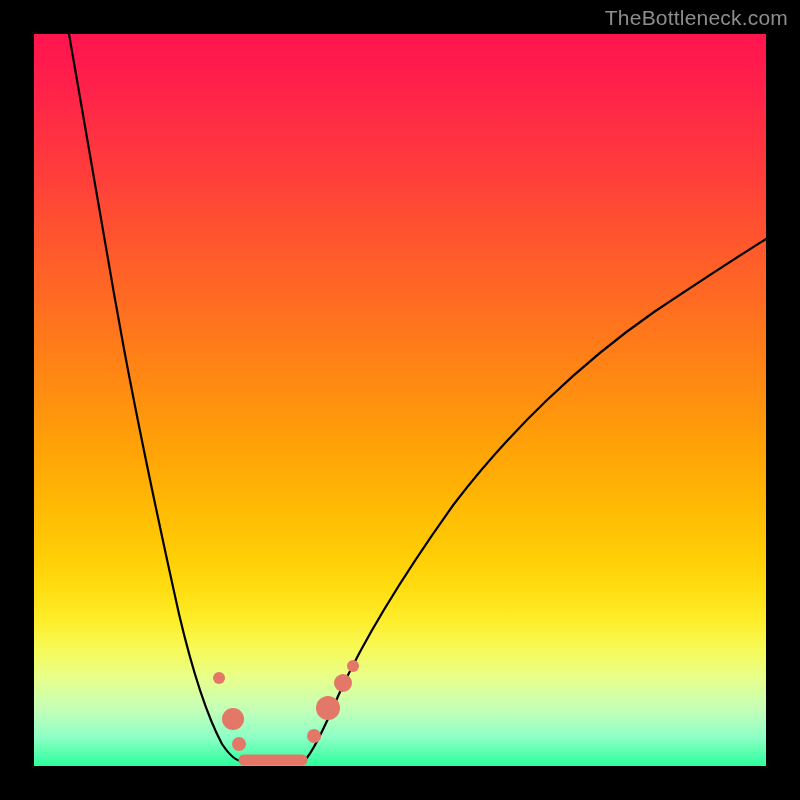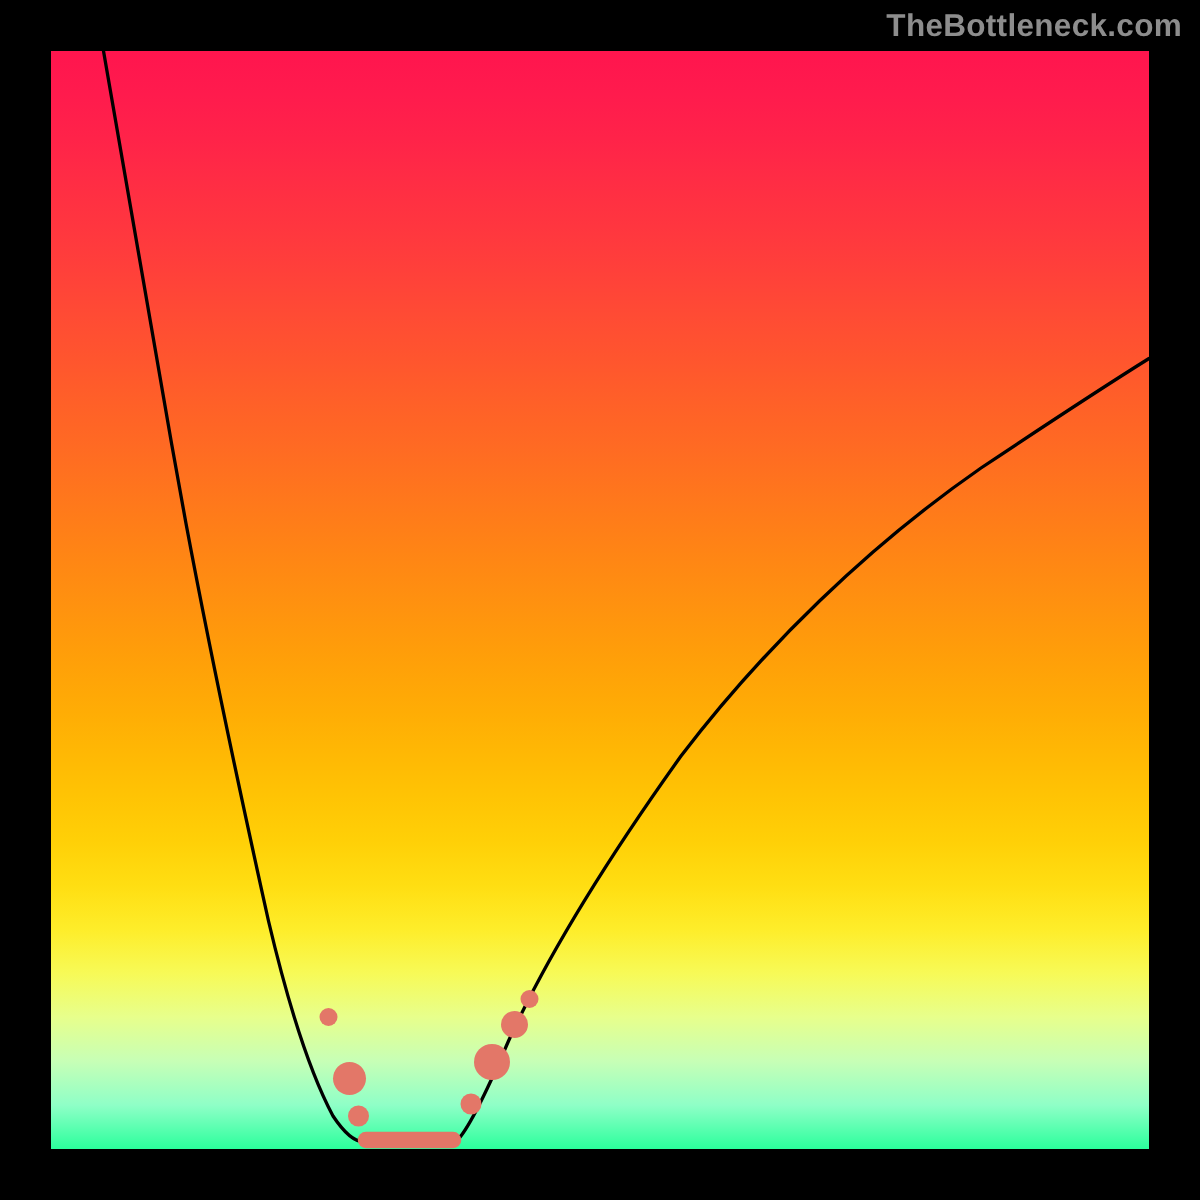--- a/index.html
+++ b/index.html
@@ -55,21 +55,21 @@
       #2bff9c 100%
     );
   }
   .watermark {
     position: absolute;
     top: 6px;
     right: 12px;
     color: #8d8d8d;
     font-size: 21px;
     letter-spacing: 0.2px;
-    font-weight: 700;
+    font-weight: 400;
     user-select: none;
   }
   svg.curves {
     position: absolute;
     left: 0;
     top: 0;
     width: 732px;
     height: 732px;
     overflow: visible;
   }

